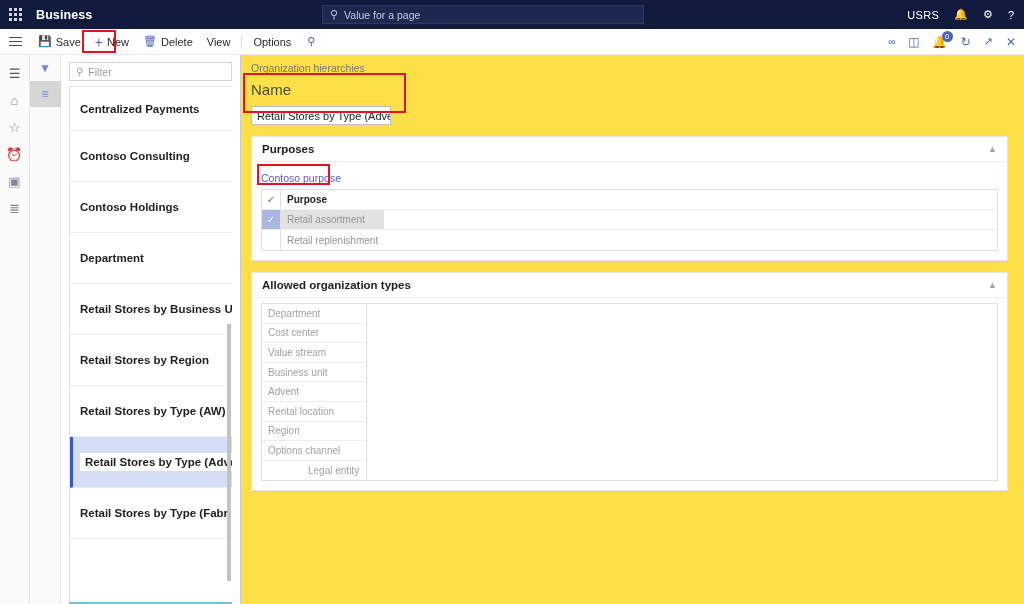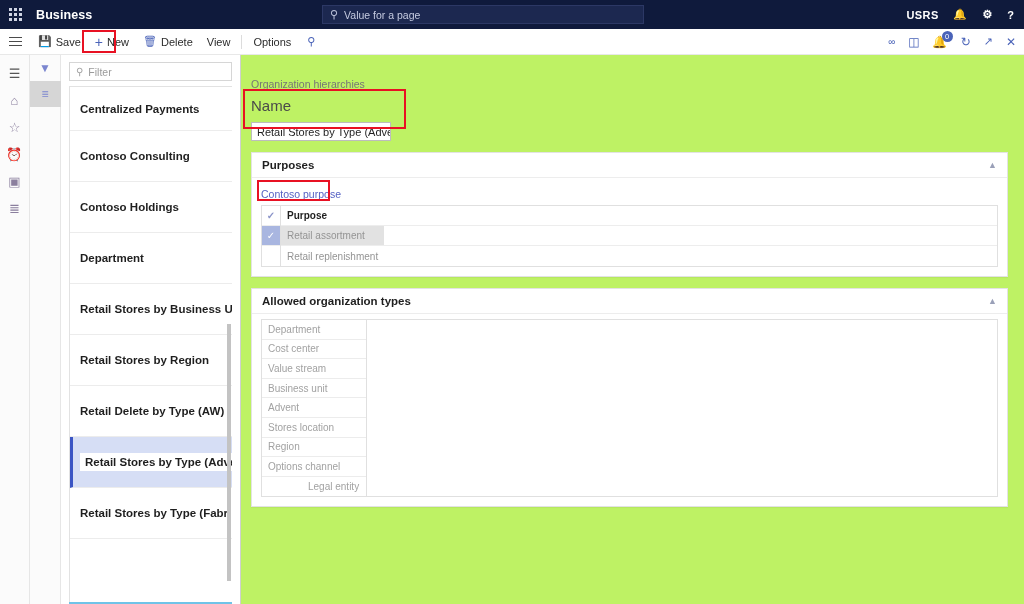--- a/index.html
+++ b/index.html
@@ -25,21 +25,21 @@
     color: #ffffff; font-size: 12.5px; font-weight: bold; letter-spacing: .1px;
     margin-left: 6px;
   }
   .searchbox {
     position: absolute; left: 322px; top: 5px; width: 322px; height: 19px;
     background: #1c2850; border: 1px solid #2c3865; display: flex; align-items: center;
     padding-left: 7px; cursor: text;
   }
   .searchbox .mag { color: #b9c0d8; font-size: 11px; margin-right: 6px; line-height: 1; }
   .searchbox .ph { color: #c5cbe0; font-size: 10.5px; }
-  .topright { margin-left: auto; display: flex; align-items: center; height: 29px; padding-right: 10px; font-weight: bold; }
+  .topright { margin-left: auto; display: flex; align-items: center; height: 29px; padding-right: 10px; }
   .topright > div {
     color: #ffffff; font-size: 11px; margin-left: 15px; cursor: pointer;
     display: flex; align-items: center; justify-content: center;
   }
   .usrs { font-size: 9.5px; letter-spacing: .4px; }
 
   
   .toolbar {
     height: 26px; flex: 0 0 26px; background: #ffffff; display: flex; align-items: center;
     border-bottom: 1px solid #e8e8e8; position: relative;
@@ -127,21 +127,21 @@
     background: #ffffff; padding: 3px 5px; display: inline-block;
     font-weight: 600;
   }
   .listbar {
     position: absolute; right: 1px; top: 46%; width: 4px; height: 50%;
     background: #c3c3c3;
   }
   .bottomline { height: 2px; background: #6fc3e8; margin: 0 8px; }
 
   
-  .content { flex: 1; min-width: 0; background: #bef264; padding: 23px 16px 0 10px; overflow: hidden; }
+  .content { flex: 1; min-width: 0; background: #fde047; padding: 7px 16px 0 10px; overflow: hidden; }
   .crumb { font-size: 10.5px; color: #767676; margin-bottom: 7px; }
   .namefield { position: relative; display: inline-block; }
   .namelbl { font-size: 15px; color: #4a4a4a; margin-bottom: 8px; }
   .nameinput {
     width: 140px; height: 19px; border: 1px solid #bdbdbd; background: #fff;
     font-size: 11px; color: #1f1f1f; padding: 0 5px; display: flex; align-items: center;
     overflow: hidden; white-space: nowrap;
   }
   .hl-name {
     position: absolute; left: -8px; top: -8px; width: 163px; height: 40px;
@@ -311,21 +311,21 @@
         <div class="lrow">
           <span class="celltext">Department</span>
         </div>
         <div class="lrow">
           <span class="celltext">Retail Stores by Business Unit</span>
         </div>
         <div class="lrow">
           <span class="celltext">Retail Stores by Region</span>
         </div>
         <div class="lrow">
-          <span class="celltext">Retail Delete by Type (AW)</span>
+          <span class="celltext">Retail Stores by Type (AW)</span>
         </div>
         <div class="lrow sel">
           <span class="celltext">Retail Stores by Type (Advent</span>
         </div>
         <div class="lrow">
           <span class="celltext">Retail Stores by Type (Fabrik..</span>
         </div>
         <div class="listbar"></div>
       </div>
       <div class="bottomline"></div>
@@ -378,21 +378,21 @@
           <span class="chev">▲</span>
         </div>
         <div class="aot">
           <div class="aotbox">
             <div class="aot-col">
               <div class="aot-cell">Department</div>
               <div class="aot-cell">Cost center</div>
               <div class="aot-cell">Value stream</div>
               <div class="aot-cell">Business unit</div>
               <div class="aot-cell">Advent</div>
-              <div class="aot-cell">Stores location</div>
+              <div class="aot-cell">Rental location</div>
               <div class="aot-cell">Region</div>
               <div class="aot-cell">Options channel</div>
               <div class="aot-cell last">Legal entity</div>
             </div>
             <div class="aot-rest">
               <div class="aot-pad"></div>
               <div class="aot-pad"></div>
               <div class="aot-pad"></div>
               <div class="aot-pad"></div>
               <div class="aot-pad"></div>

